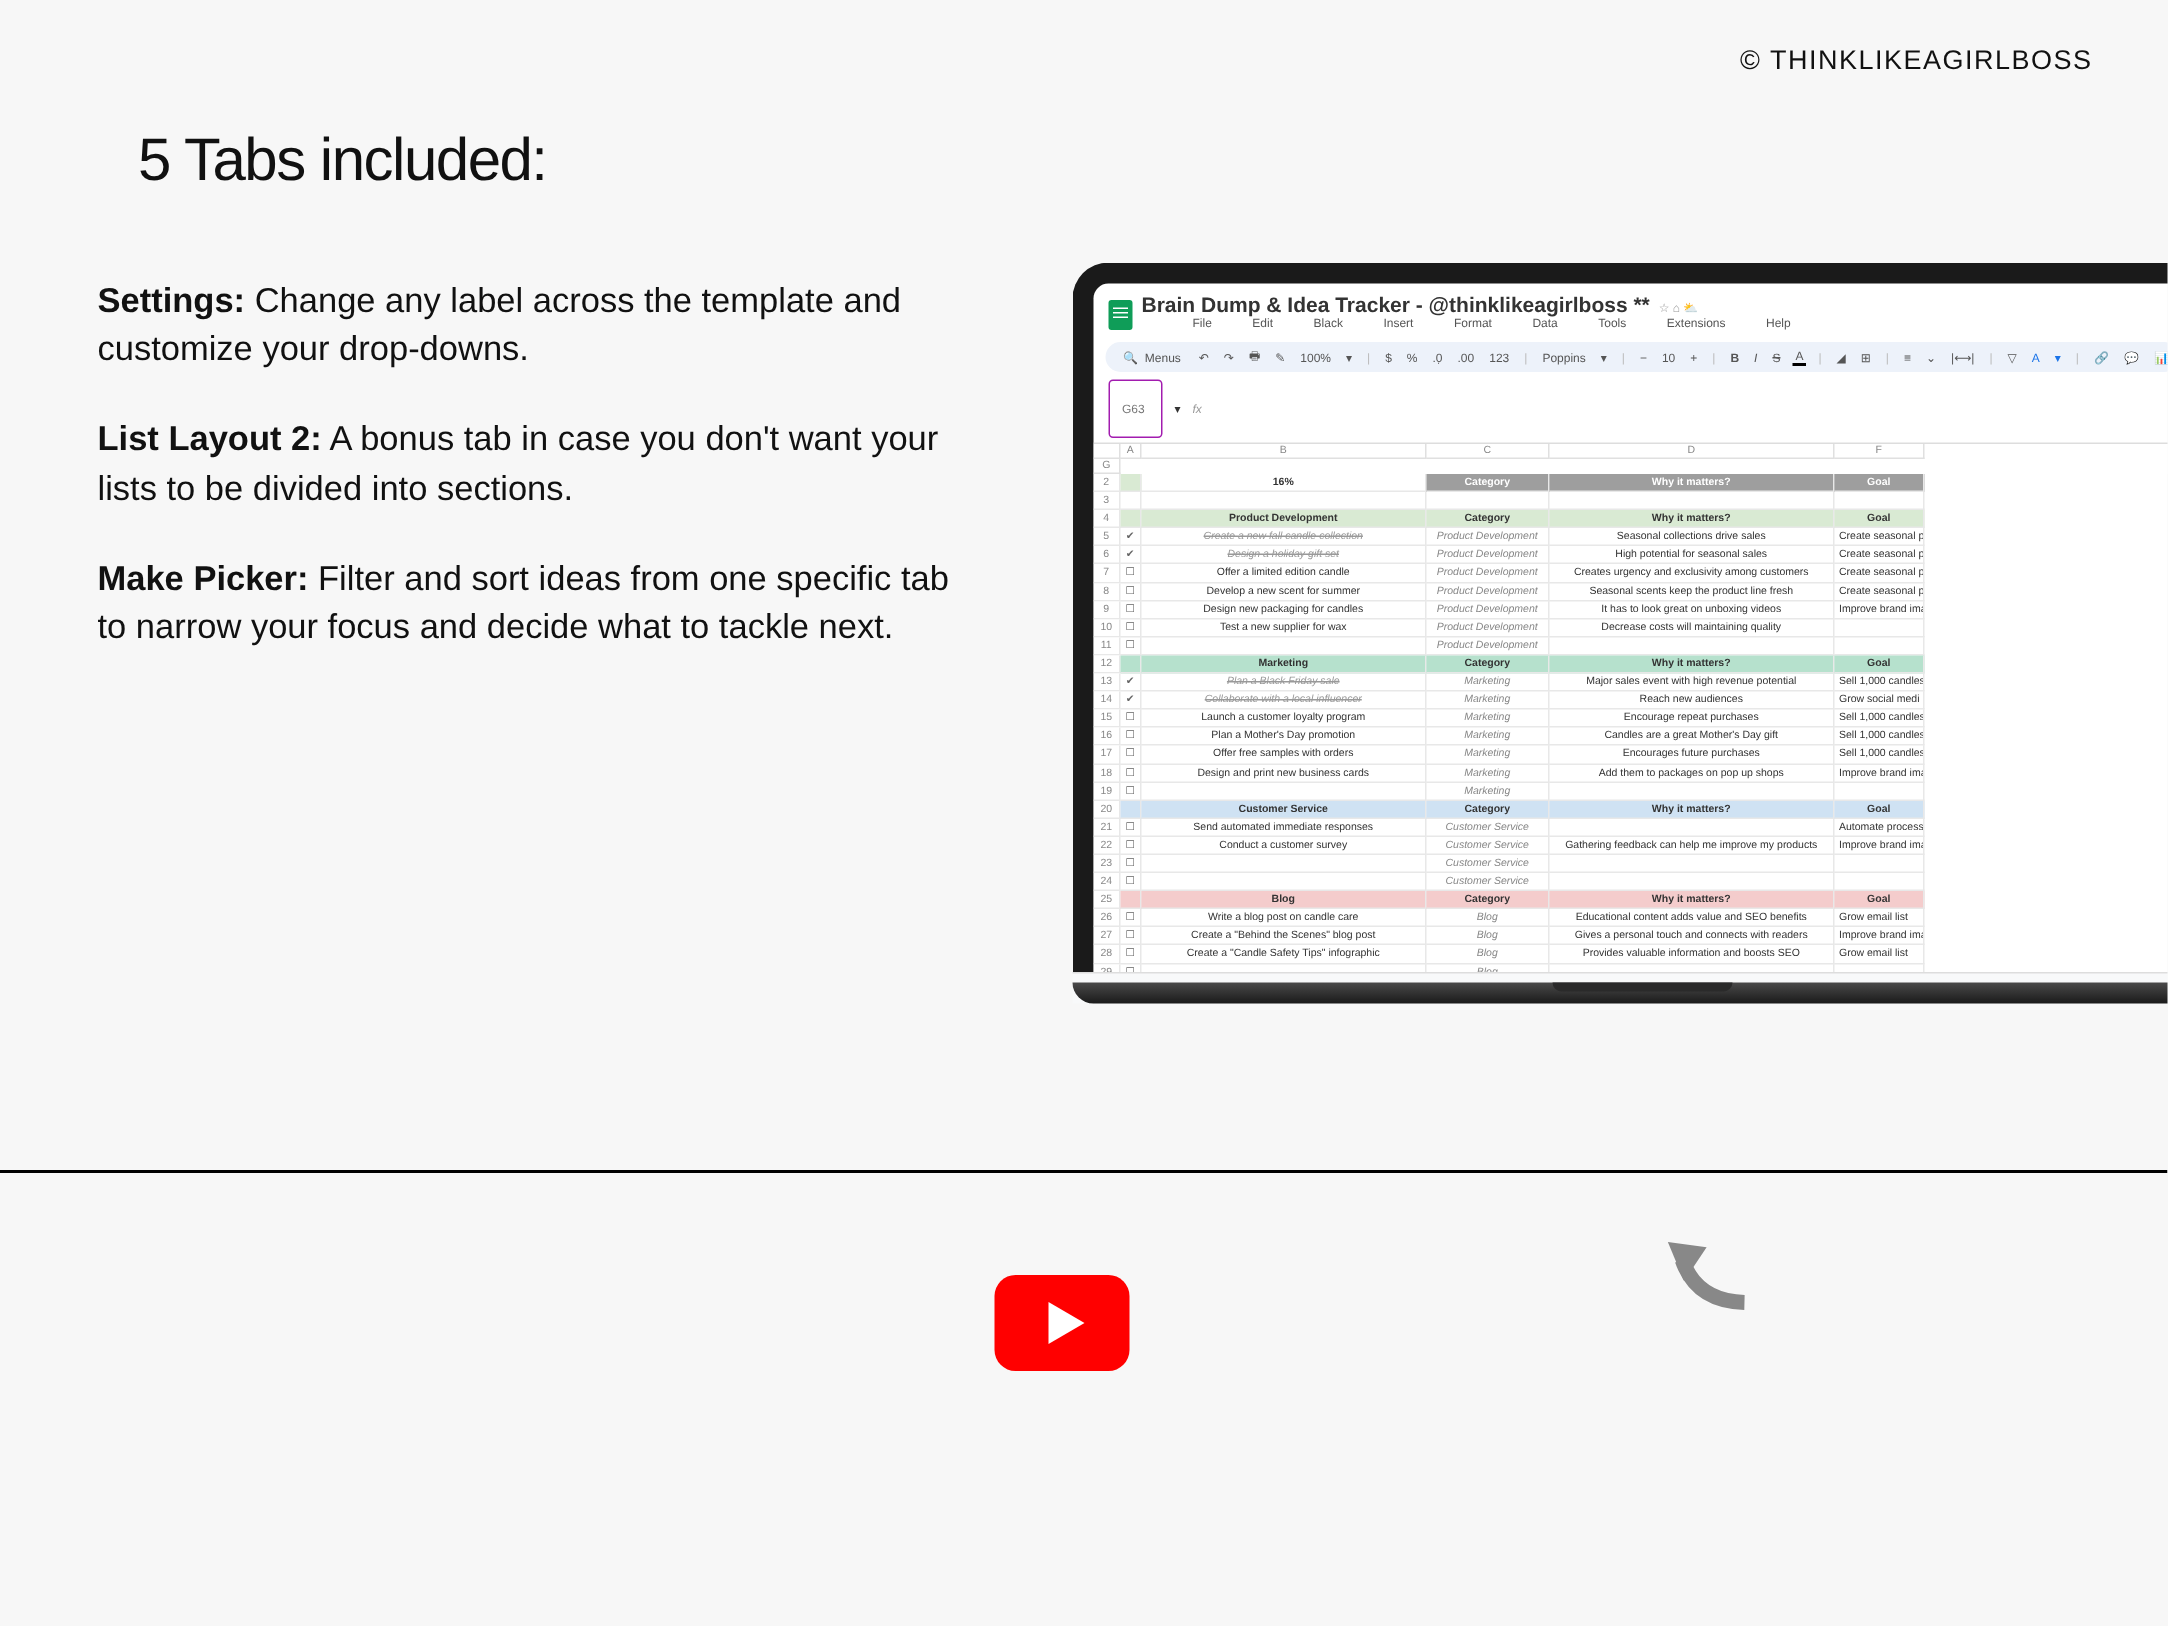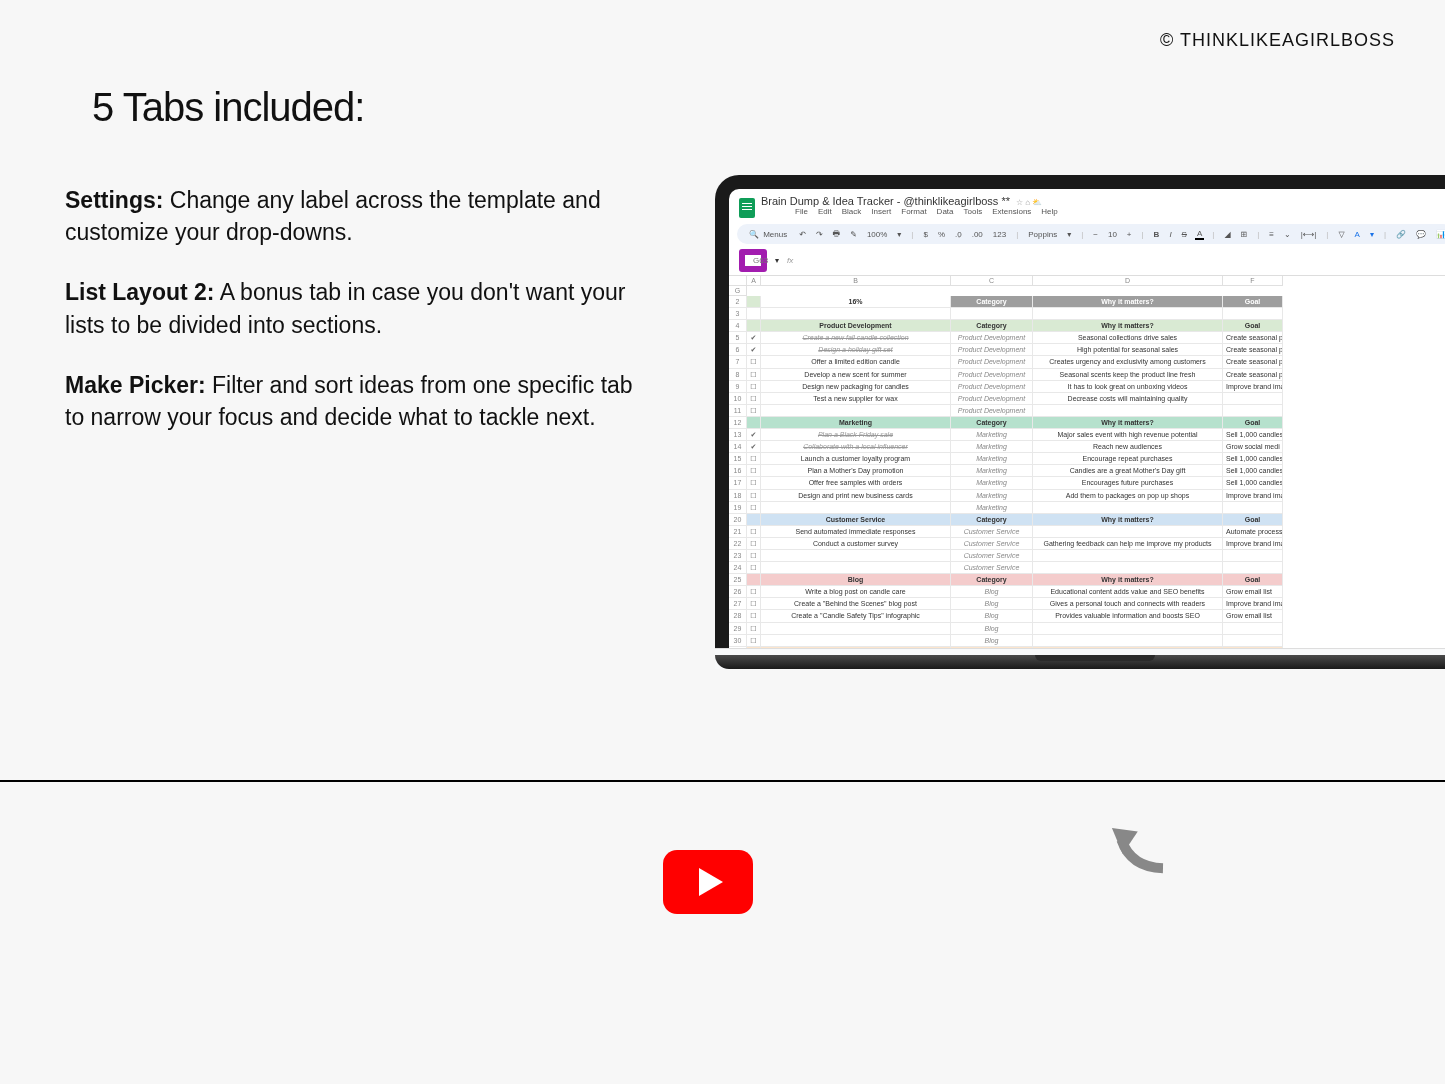--- a/index.html
+++ b/index.html
@@ -19,28 +19,28 @@
 
   
   .laptop{position:absolute;top:175px;right:-30px;width:760px}
   .screen{background:#fff;border:14px solid #1a1a1a;border-bottom:0;border-radius:24px 24px 0 0;height:480px;overflow:hidden;font-size:7px;color:#333}
   .base{height:14px;background:linear-gradient(#4a4a4a,#1a1a1a);border-radius:0 0 16px 16px;position:relative}
   .base::before{content:"";position:absolute;left:50%;top:0;transform:translateX(-50%);width:120px;height:6px;background:#2a2a2a;border-radius:0 0 8px 8px}
 
   .gs-header{padding:6px 10px 2px;display:flex;align-items:center;gap:6px}
   .gs-logo{width:16px;height:20px;background:#0f9d58;border-radius:2px;position:relative;flex-shrink:0}
   .gs-logo::after{content:"";position:absolute;top:5px;left:3px;width:10px;height:1px;background:#fff;box-shadow:0 3px 0 #fff,0 6px 0 #fff}
-  .gs-title{font-size:11px;font-weight:400;color:#333}
+  .gs-title{font-size:14px;font-weight:700;color:#333}
   .gs-title-icons{color:#999;font-size:8px;margin-left:4px}
-  .gs-menu{padding:0 10px 4px 34px;font-size:8px;color:#555;display:flex;gap:10px}
+  .gs-menu{padding:0 10px 4px 34px;font-size:8px;color:#555;display:flex;gap:27px}
   .gs-toolbar{padding:3px 10px;margin:2px 8px;background:#edf2fa;border-radius:16px;font-size:8px;color:#555;display:flex;align-items:center;gap:6px;white-space:nowrap;overflow:hidden}
   .gs-toolbar span{padding:0 2px}
   .gs-toolbar .sep{color:#bbb}
   .gs-namebox{padding:3px 10px;display:flex;align-items:center;gap:8px;font-size:8px;border-bottom:1px solid #ddd}
-  .gs-namebox .cell-ref{border:6px solid #a21caf;border-radius:3px;padding:1px 8px;width:18px;color:#777}
+  .gs-namebox .cell-ref{border:1px solid #a21caf;border-radius:3px;padding:14px 8px;width:36px;color:#777}
   .gs-namebox .fx{color:#999;font-style:italic}
 
   .grid{width:100%}
   .colhdr{display:grid;grid-template-columns:18px 14px 190px 82px 190px 60px;background:#fff}
   .colhdr div{border-right:1px solid #e0e0e0;border-bottom:1px solid #e0e0e0;text-align:center;color:#888;font-size:7px;padding:1px 0}
   .row{display:grid;grid-template-columns:18px 14px 190px 82px 190px 60px;align-items:stretch}
   .row>div{border-right:1px solid #e8e8e8;border-bottom:1px solid #e8e8e8;padding:1px 3px;white-space:nowrap;overflow:hidden;font-size:7px;line-height:1.3}
   .rn{background:#fff;color:#888;text-align:center}
   .chk{text-align:center;color:#666;font-size:7px}
   .section-hdr{font-weight:700;text-align:center}

